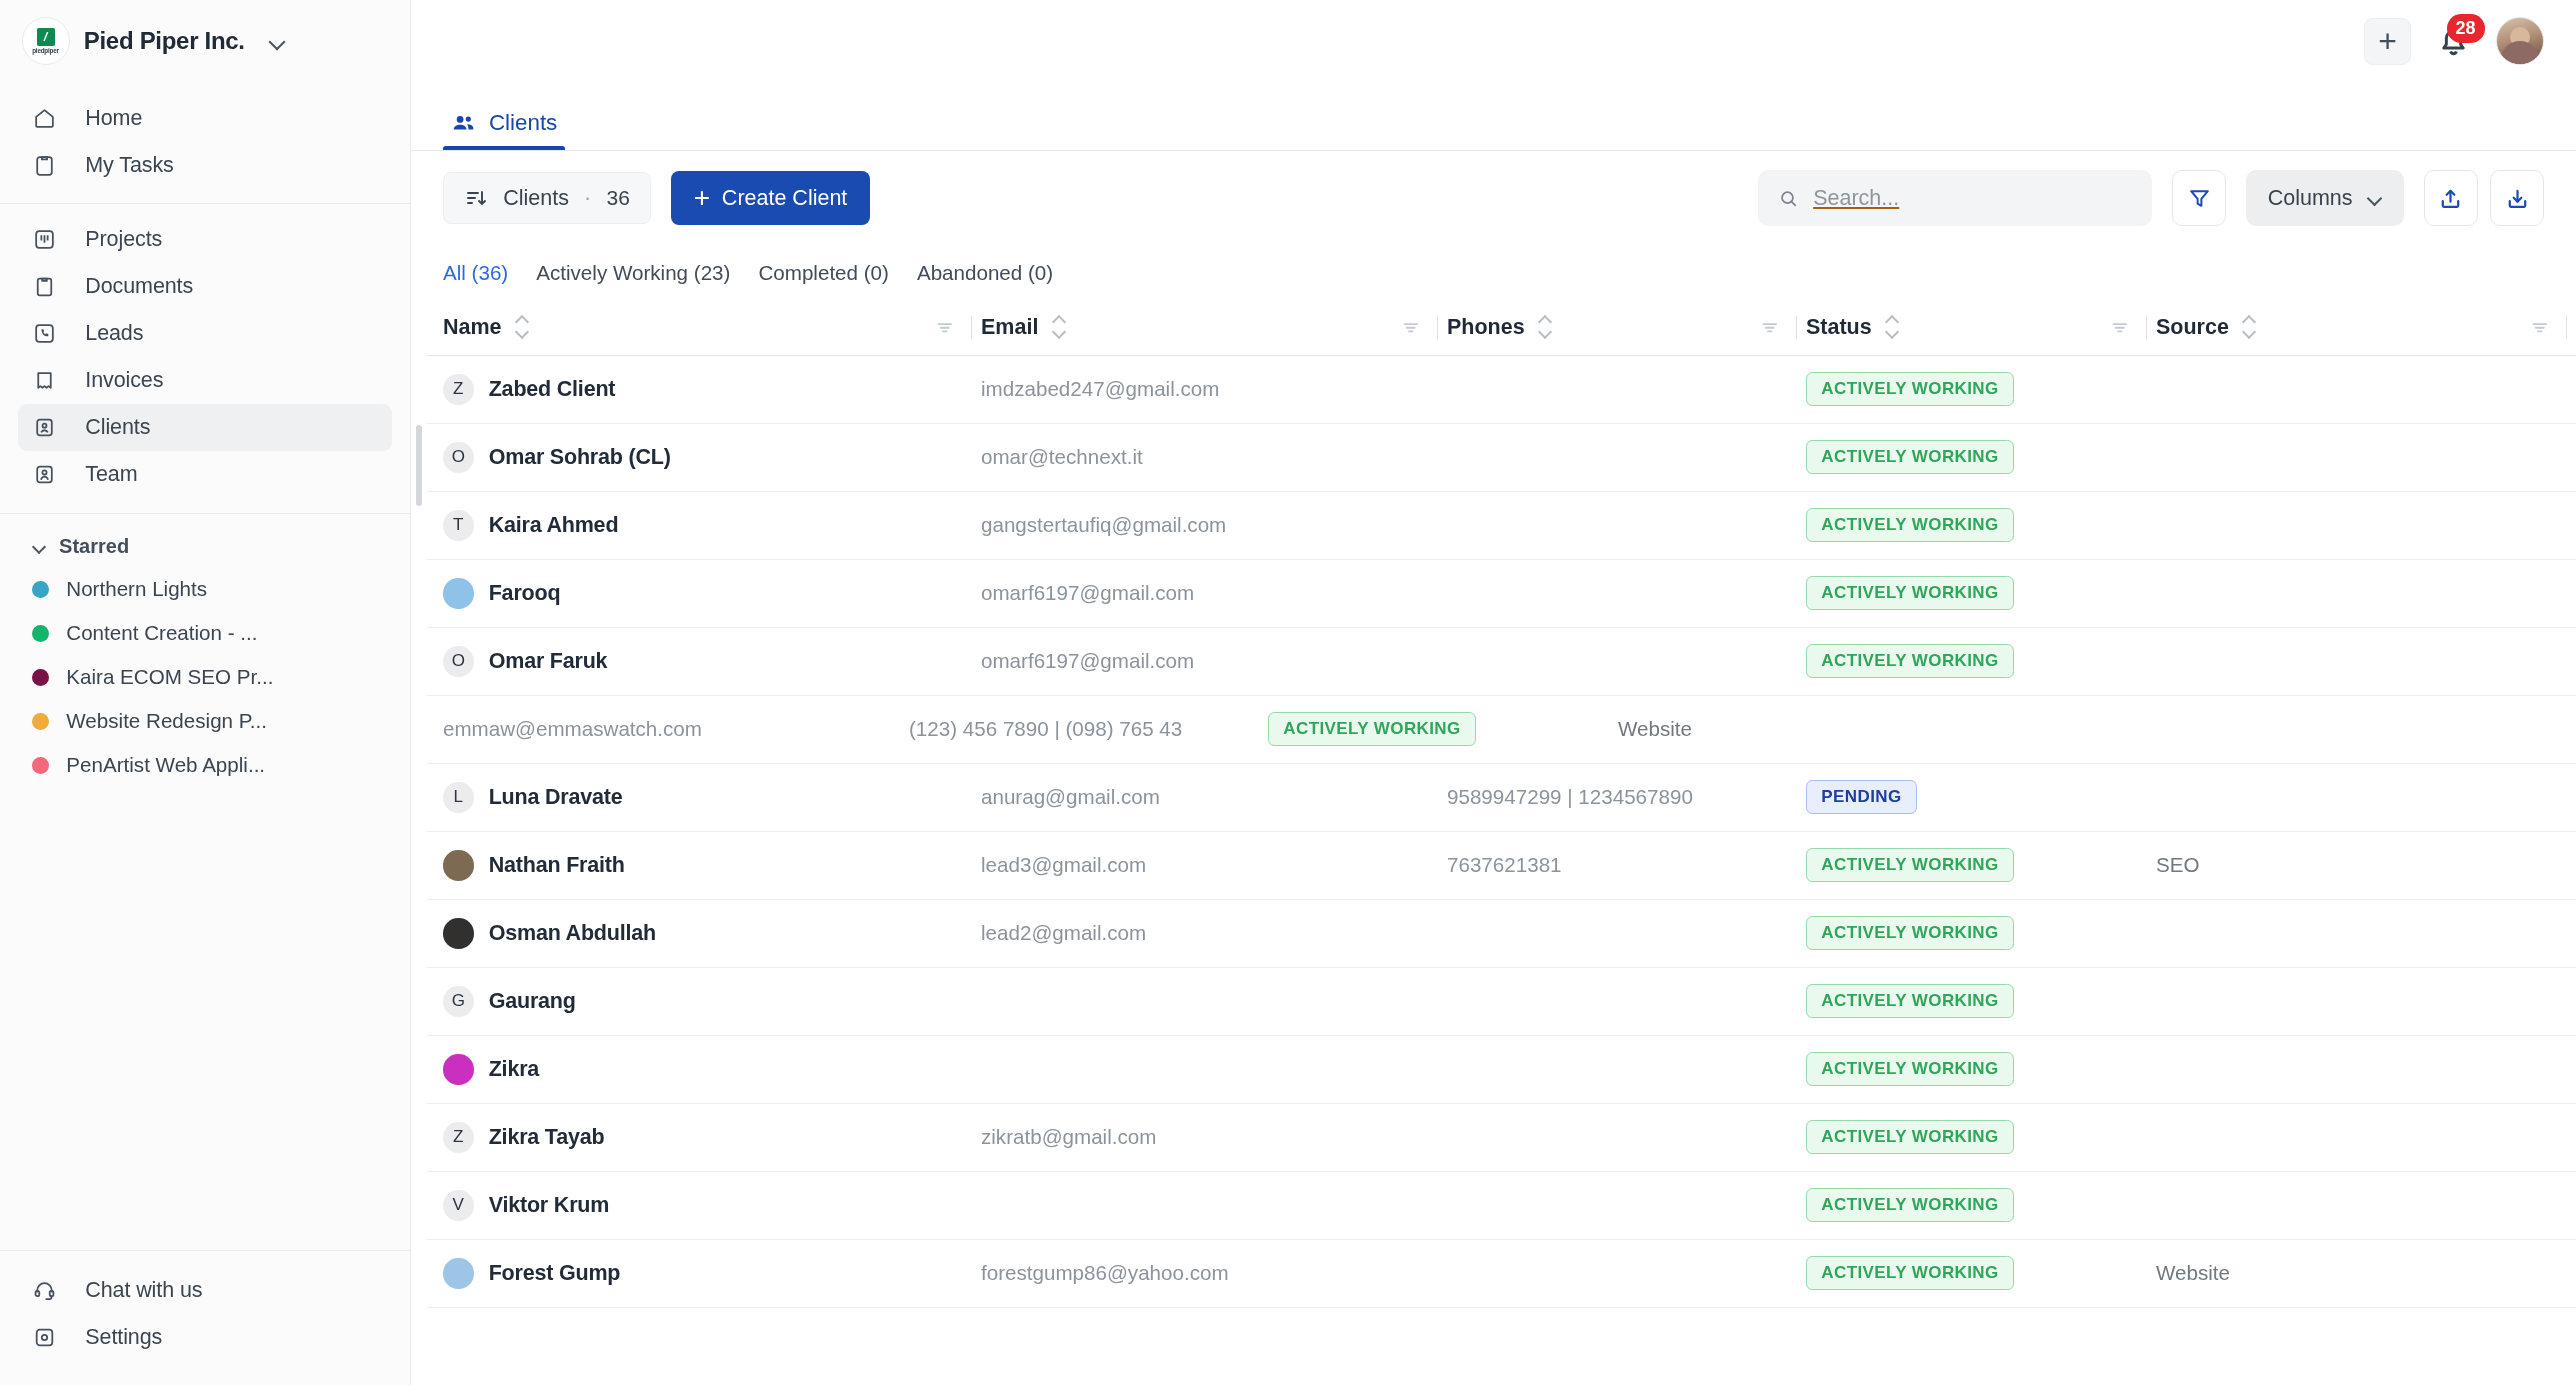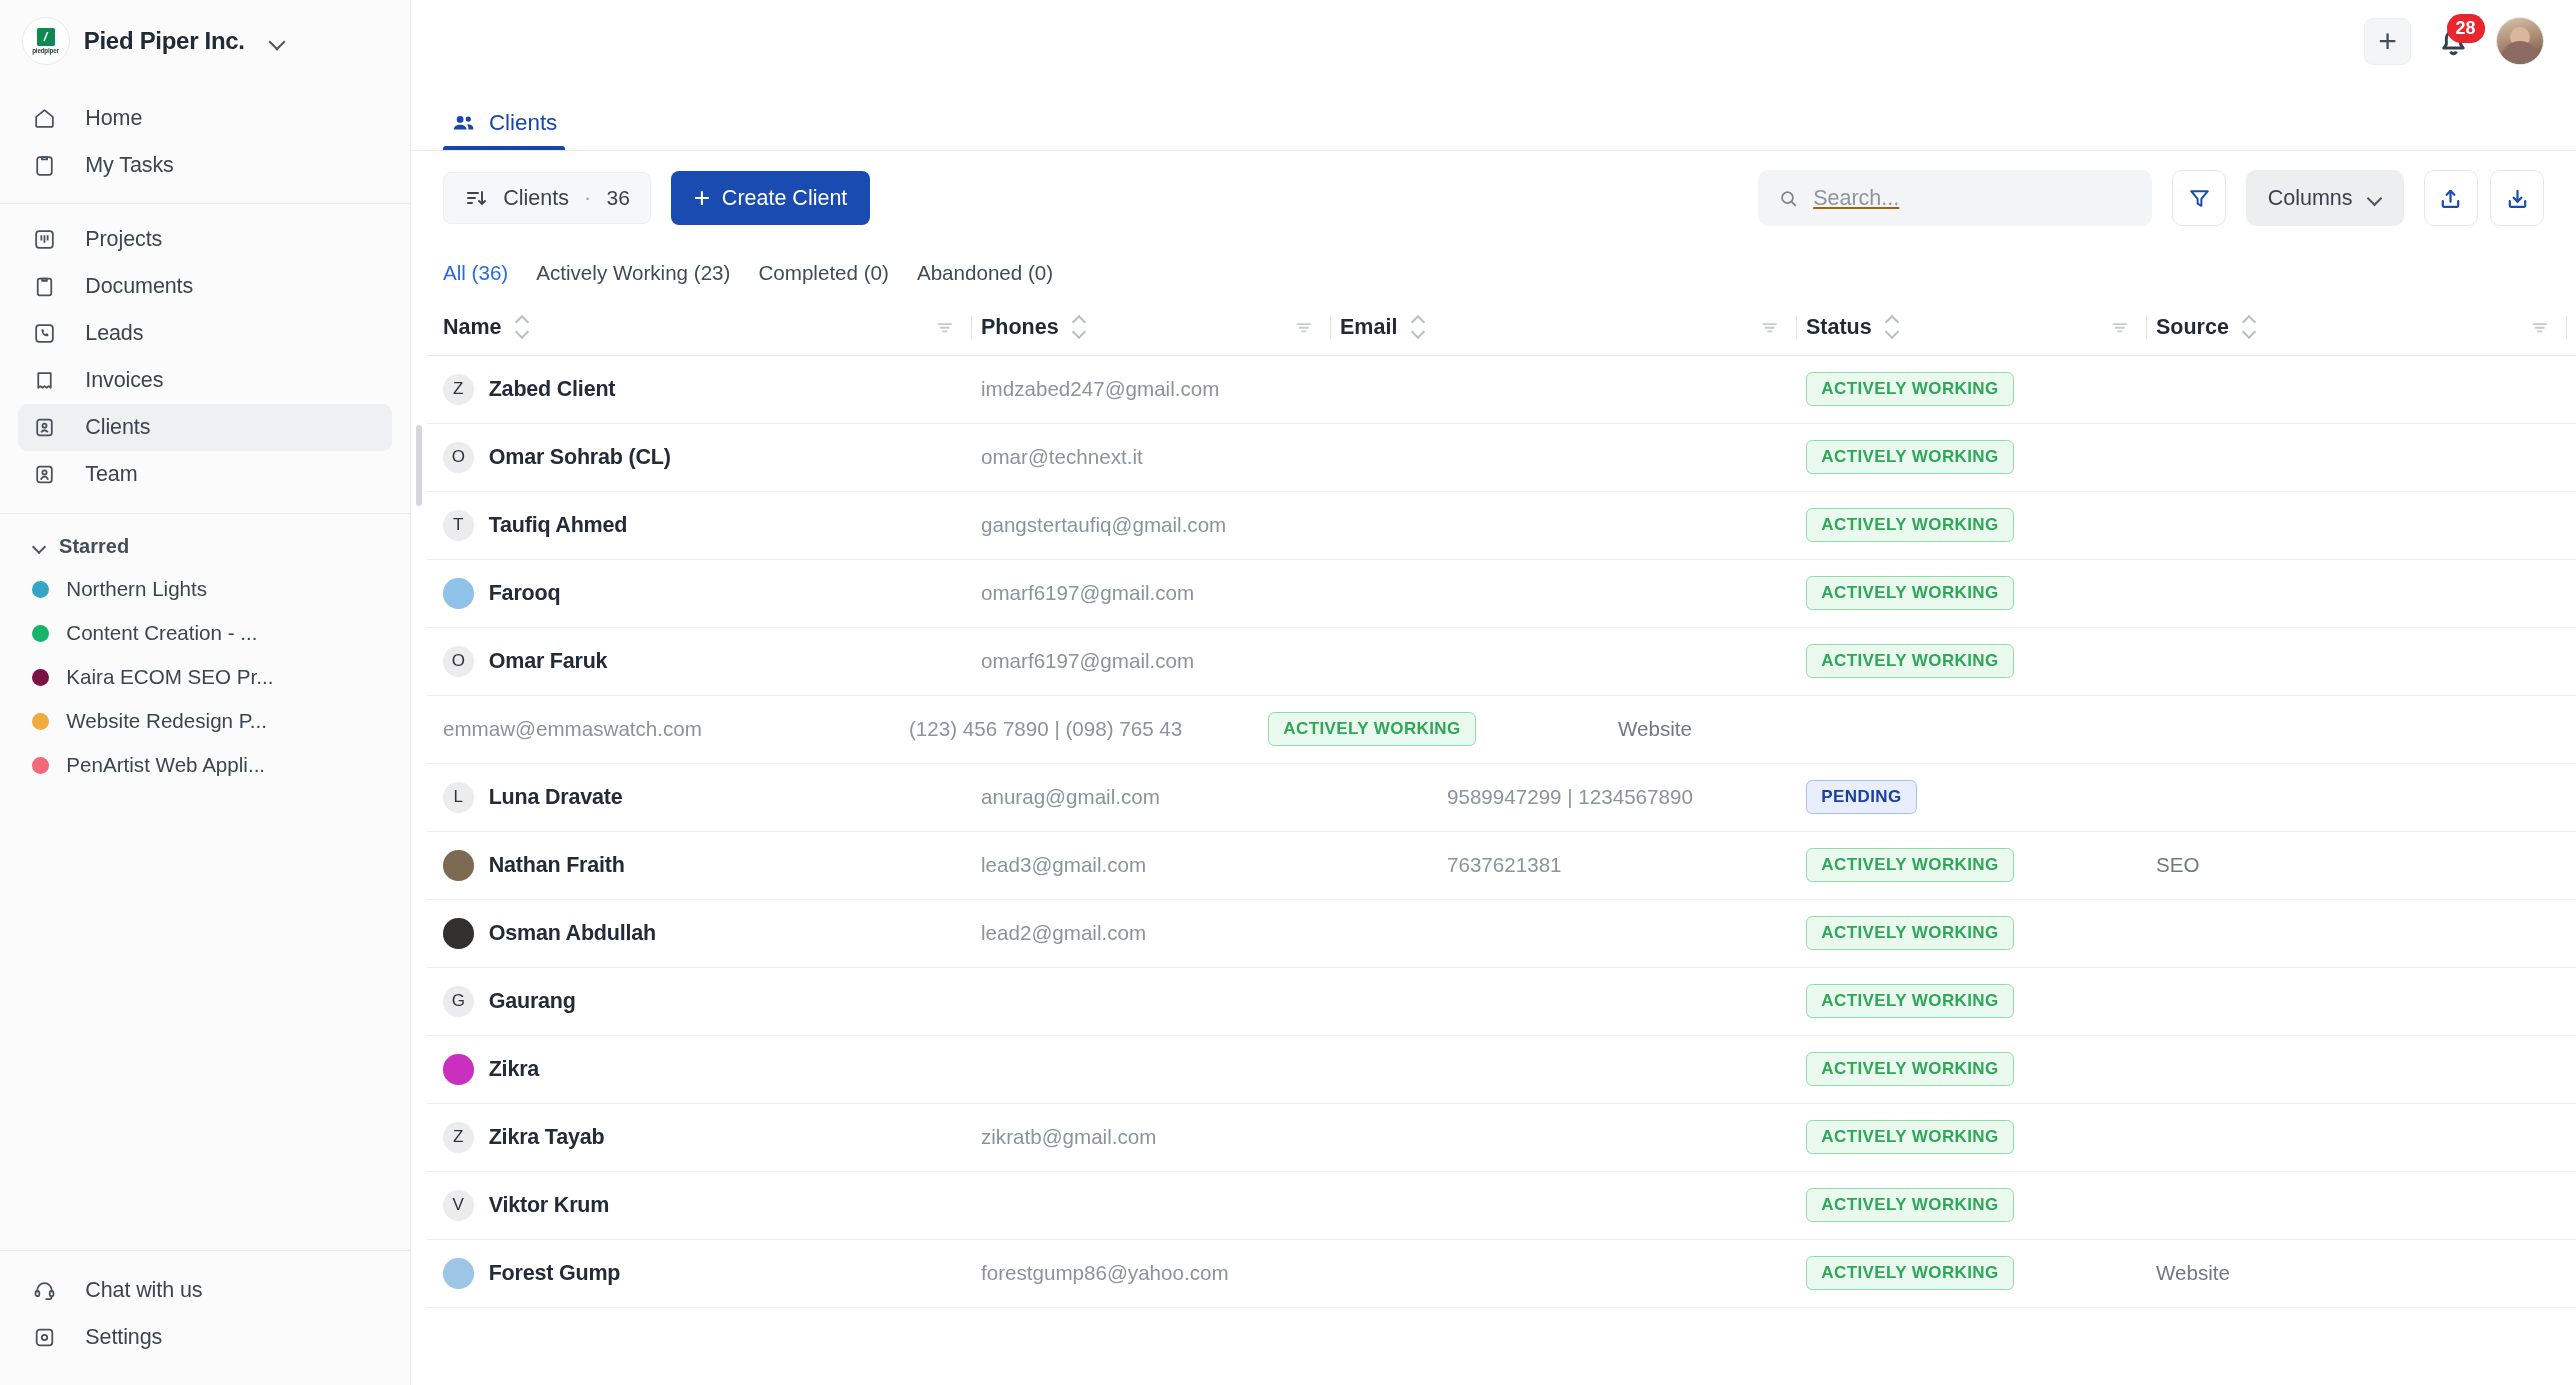--- a/index.html
+++ b/index.html
@@ -474,40 +474,40 @@
           <div class="th c-name">
             <span class="label">Name</span>
             <span class="sortchev"></span>
             <span class="th-tools">
               <svg width="21.5" height="21.5" viewBox="0 0 24 24" fill="none" stroke="#c4cad1" stroke-width="2" stroke-linecap="round">
                   <path d="M5 8h14M7.5 12h9M10 16h4"></path>
                 </svg>
               <span class="vdiv"></span>
             </span>
           </div>
+          <div class="th c-email">
+            <span class="label">Email</span>
+            <span class="sortchev"></span>
+            <span class="th-tools">
+              <svg width="21.5" height="21.5" viewBox="0 0 24 24" fill="none" stroke="#c4cad1" stroke-width="2" stroke-linecap="round">
+                  <path d="M5 8h14M7.5 12h9M10 16h4"></path>
+                </svg>
+              <span class="vdiv"></span>
+            </span>
+          </div>
           <div class="th c-phone">
             <span class="label">Phones</span>
             <span class="sortchev"></span>
             <span class="th-tools">
               <svg width="21.5" height="21.5" viewBox="0 0 24 24" fill="none" stroke="#c4cad1" stroke-width="2" stroke-linecap="round">
                   <path d="M5 8h14M7.5 12h9M10 16h4"></path>
                 </svg>
               <span class="vdiv"></span>
             </span>
           </div>
-          <div class="th c-email">
-            <span class="label">Email</span>
-            <span class="sortchev"></span>
-            <span class="th-tools">
-              <svg width="21.5" height="21.5" viewBox="0 0 24 24" fill="none" stroke="#c4cad1" stroke-width="2" stroke-linecap="round">
-                  <path d="M5 8h14M7.5 12h9M10 16h4"></path>
-                </svg>
-              <span class="vdiv"></span>
-            </span>
-          </div>
           <div class="th c-status">
             <span class="label">Status</span>
             <span class="sortchev"></span>
             <span class="th-tools">
               <svg width="21.5" height="21.5" viewBox="0 0 24 24" fill="none" stroke="#c4cad1" stroke-width="2" stroke-linecap="round">
                   <path d="M5 8h14M7.5 12h9M10 16h4"></path>
                 </svg>
               <span class="vdiv"></span>
             </span>
           </div>
@@ -557,21 +557,21 @@
     <div class="c-status">
       <span class="badge green">ACTIVELY WORKING</span>
     </div>
     <div class="c-source">
       <span class="source-txt"></span>
     </div>
           </div>
           <div class="tr">
     <div class="c-name cell-name">
       <span class="av " style="">T</span>
-      <span class="name-txt">Taufiq Ahmed</span>
+      <span class="name-txt">Kaira Ahmed</span>
     </div>
     <div class="c-email">
       <span class="email-txt">gangstertaufiq@gmail.com</span>
     </div>
     <div class="c-phone">
       <span class="phone-txt"></span>
     </div>
     <div class="c-status">
       <span class="badge green">ACTIVELY WORKING</span>
     </div>

